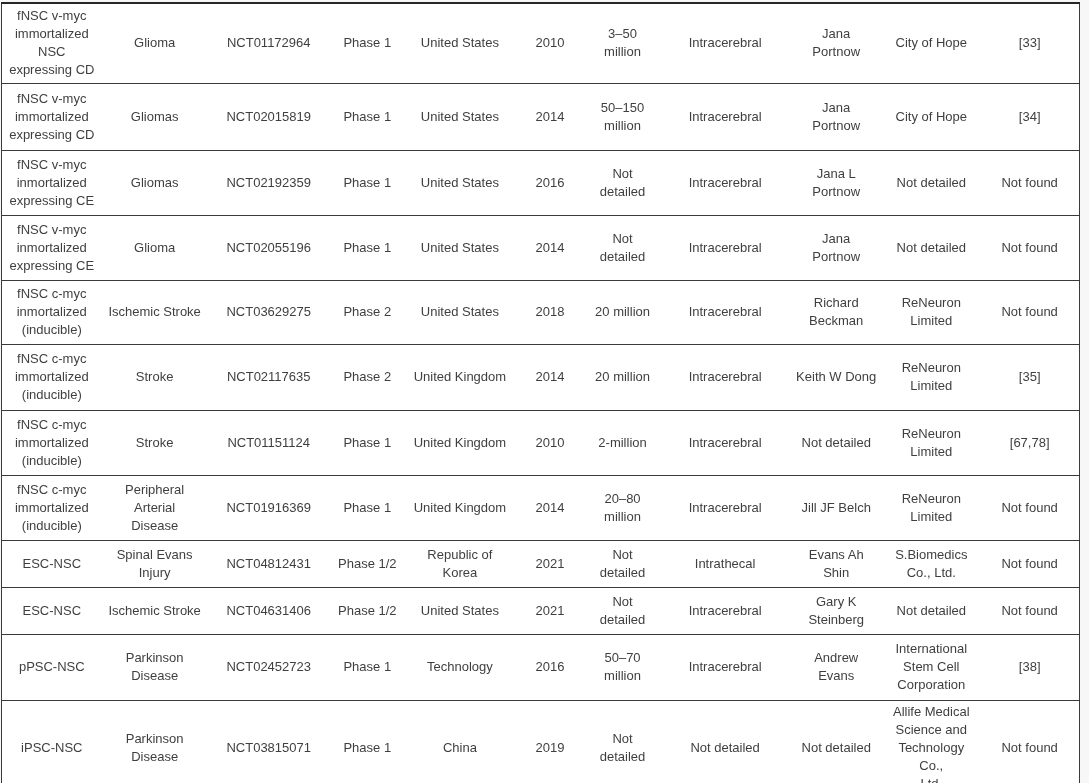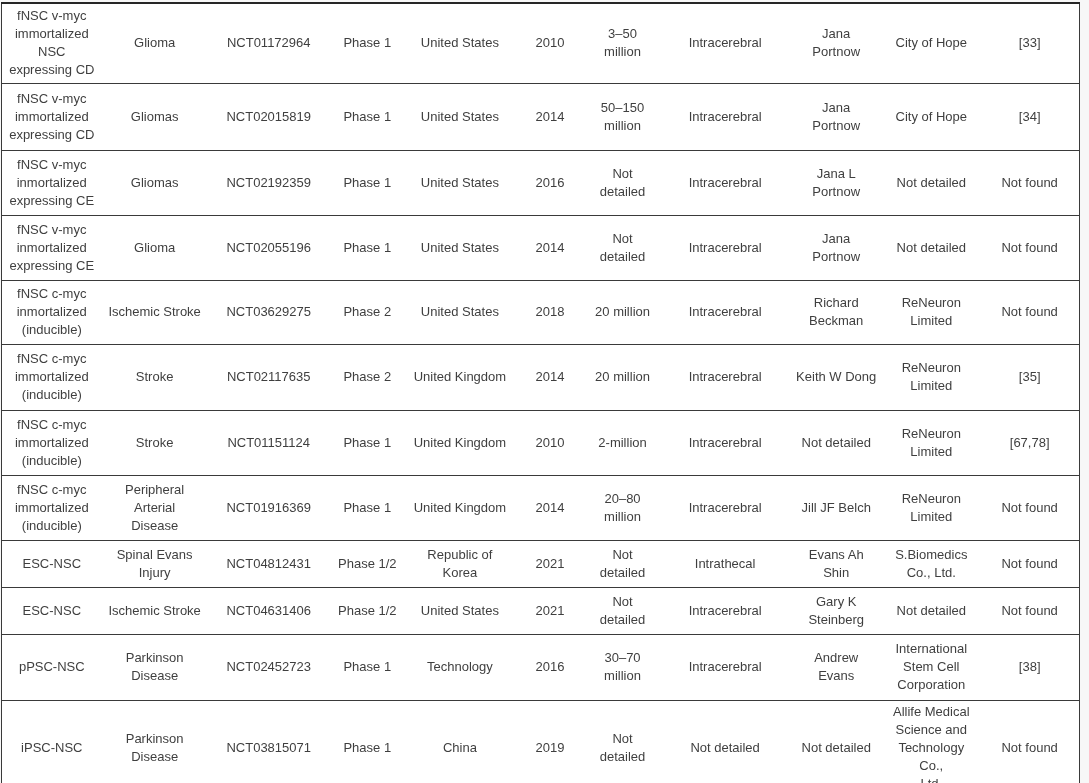--- a/index.html
+++ b/index.html
@@ -233,21 +233,21 @@
           <td>Not found</td>
         </tr>
         <tr style="height: 66px;">
           <td>pPSC-NSC</td>
           <td>Parkinson
 Disease</td>
           <td>NCT02452723</td>
           <td>Phase 1</td>
           <td>Technology</td>
           <td>2016</td>
-          <td>30–70
+          <td>50–70
 million</td>
           <td>Intracerebral</td>
           <td>Andrew
 Evans</td>
           <td>International
 Stem Cell
 Corporation</td>
           <td>[38]</td>
         </tr>
         <tr style="height: 76px;">

